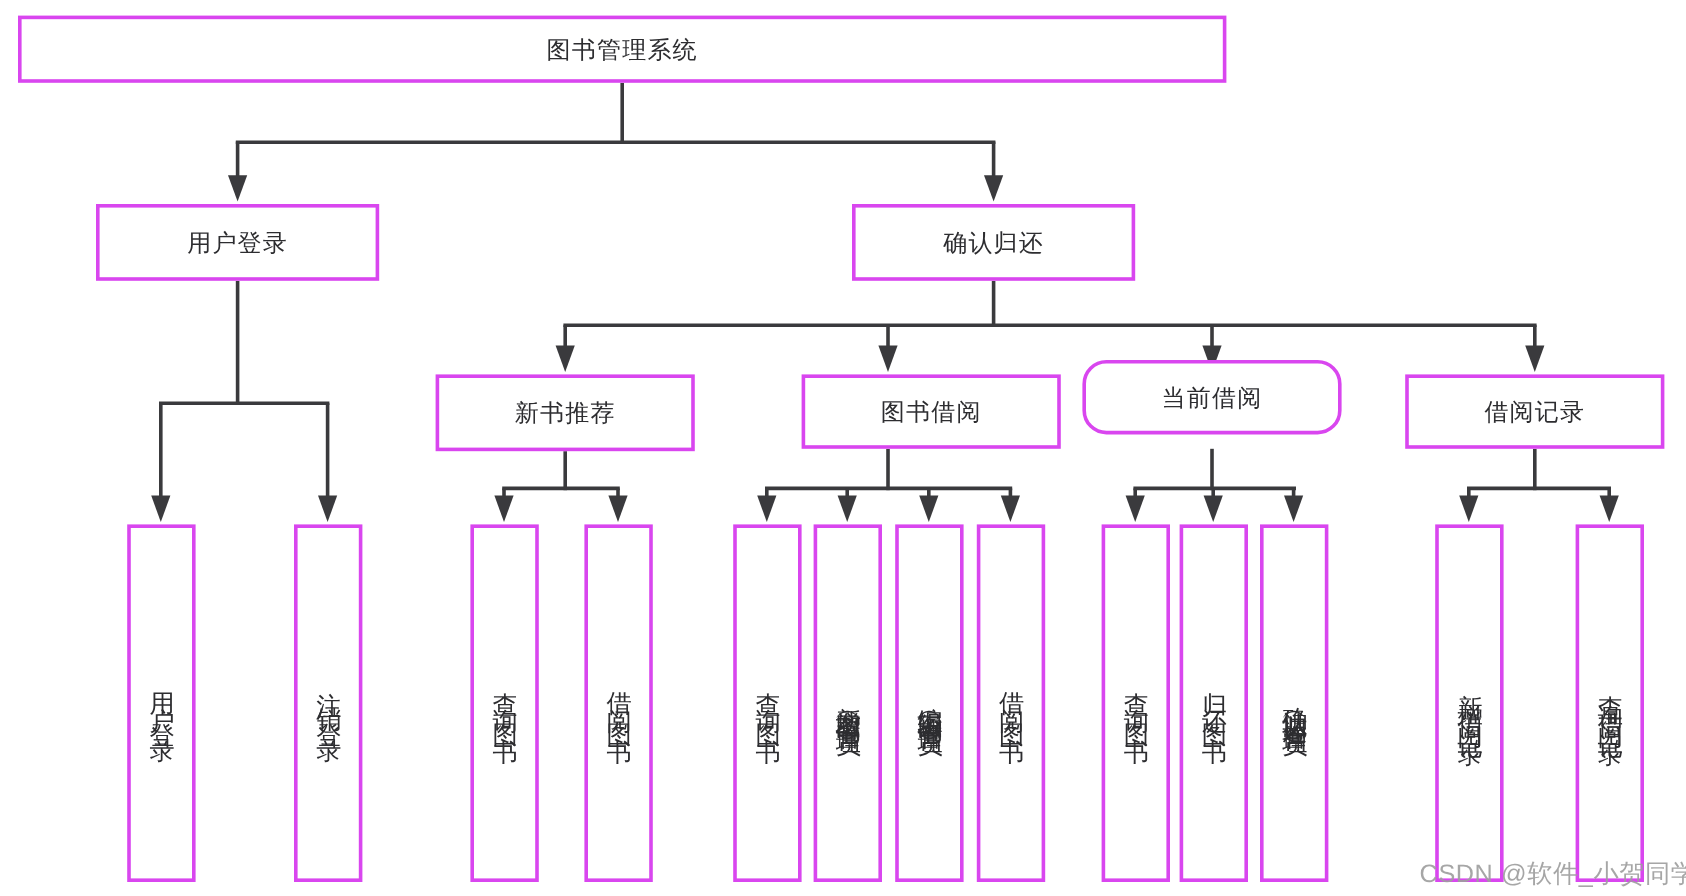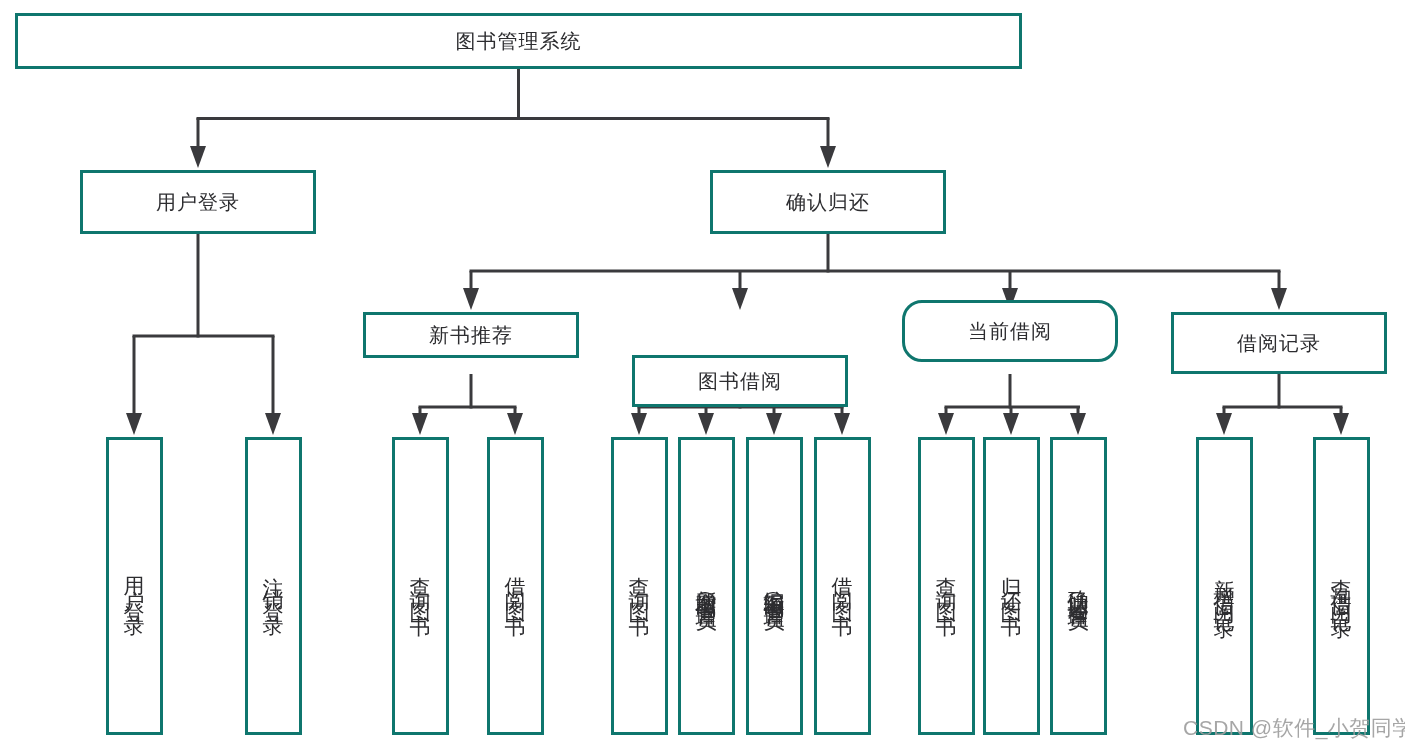--- a/index.html
+++ b/index.html
@@ -12,21 +12,21 @@
     overflow: hidden;
   }
   svg.connectors {
     position: absolute;
     left: 0; top: 0;
     width: 1405px; height: 747px;
   }
   .node {
     position: absolute;
     box-sizing: border-box;
-    border: 3px solid #0f766e;
+    border: 3px solid #d946ef;
     background: #ffffff;
     display: flex;
     align-items: center;
     justify-content: center;
     color: #2d2d30;
   }
   .node.h span {
     font-size: 20px;
     letter-spacing: 1px;
     white-space: nowrap;
@@ -131,24 +131,24 @@
     <span>图书管理系统</span>
   </div>
 
   <div class="node h" style="left:80px; top:170px; width:236px; height:64px;">
     <span>用户登录</span>
   </div>
   <div class="node h" style="left:710px; top:170px; width:236px; height:64px;">
     <span>确认归还</span>
   </div>
 
-  <div class="node h" style="left:363px; top:312px; width:216px; height:46px;">
+  <div class="node h" style="left:363px; top:312px; width:216px; height:64px;">
     <span>新书推荐</span>
   </div>
-  <div class="node h" style="left:632px; top:312px; width:216px; height:52px;margin-top:43px;">
+  <div class="node h" style="left:668px; top:312px; width:216px; height:62px;">
     <span>图书借阅</span>
   </div>
   <div class="node h" style="left:902px; top:300px; width:216px; height:62px;border-radius:20px;">
     <span>当前借阅</span>
   </div>
   <div class="node h" style="left:1171px; top:312px; width:216px; height:62px;">
     <span>借阅记录</span>
   </div>
 
   <div class="node v" style="left:106px; top:437px; width:57px; height:298px;">

